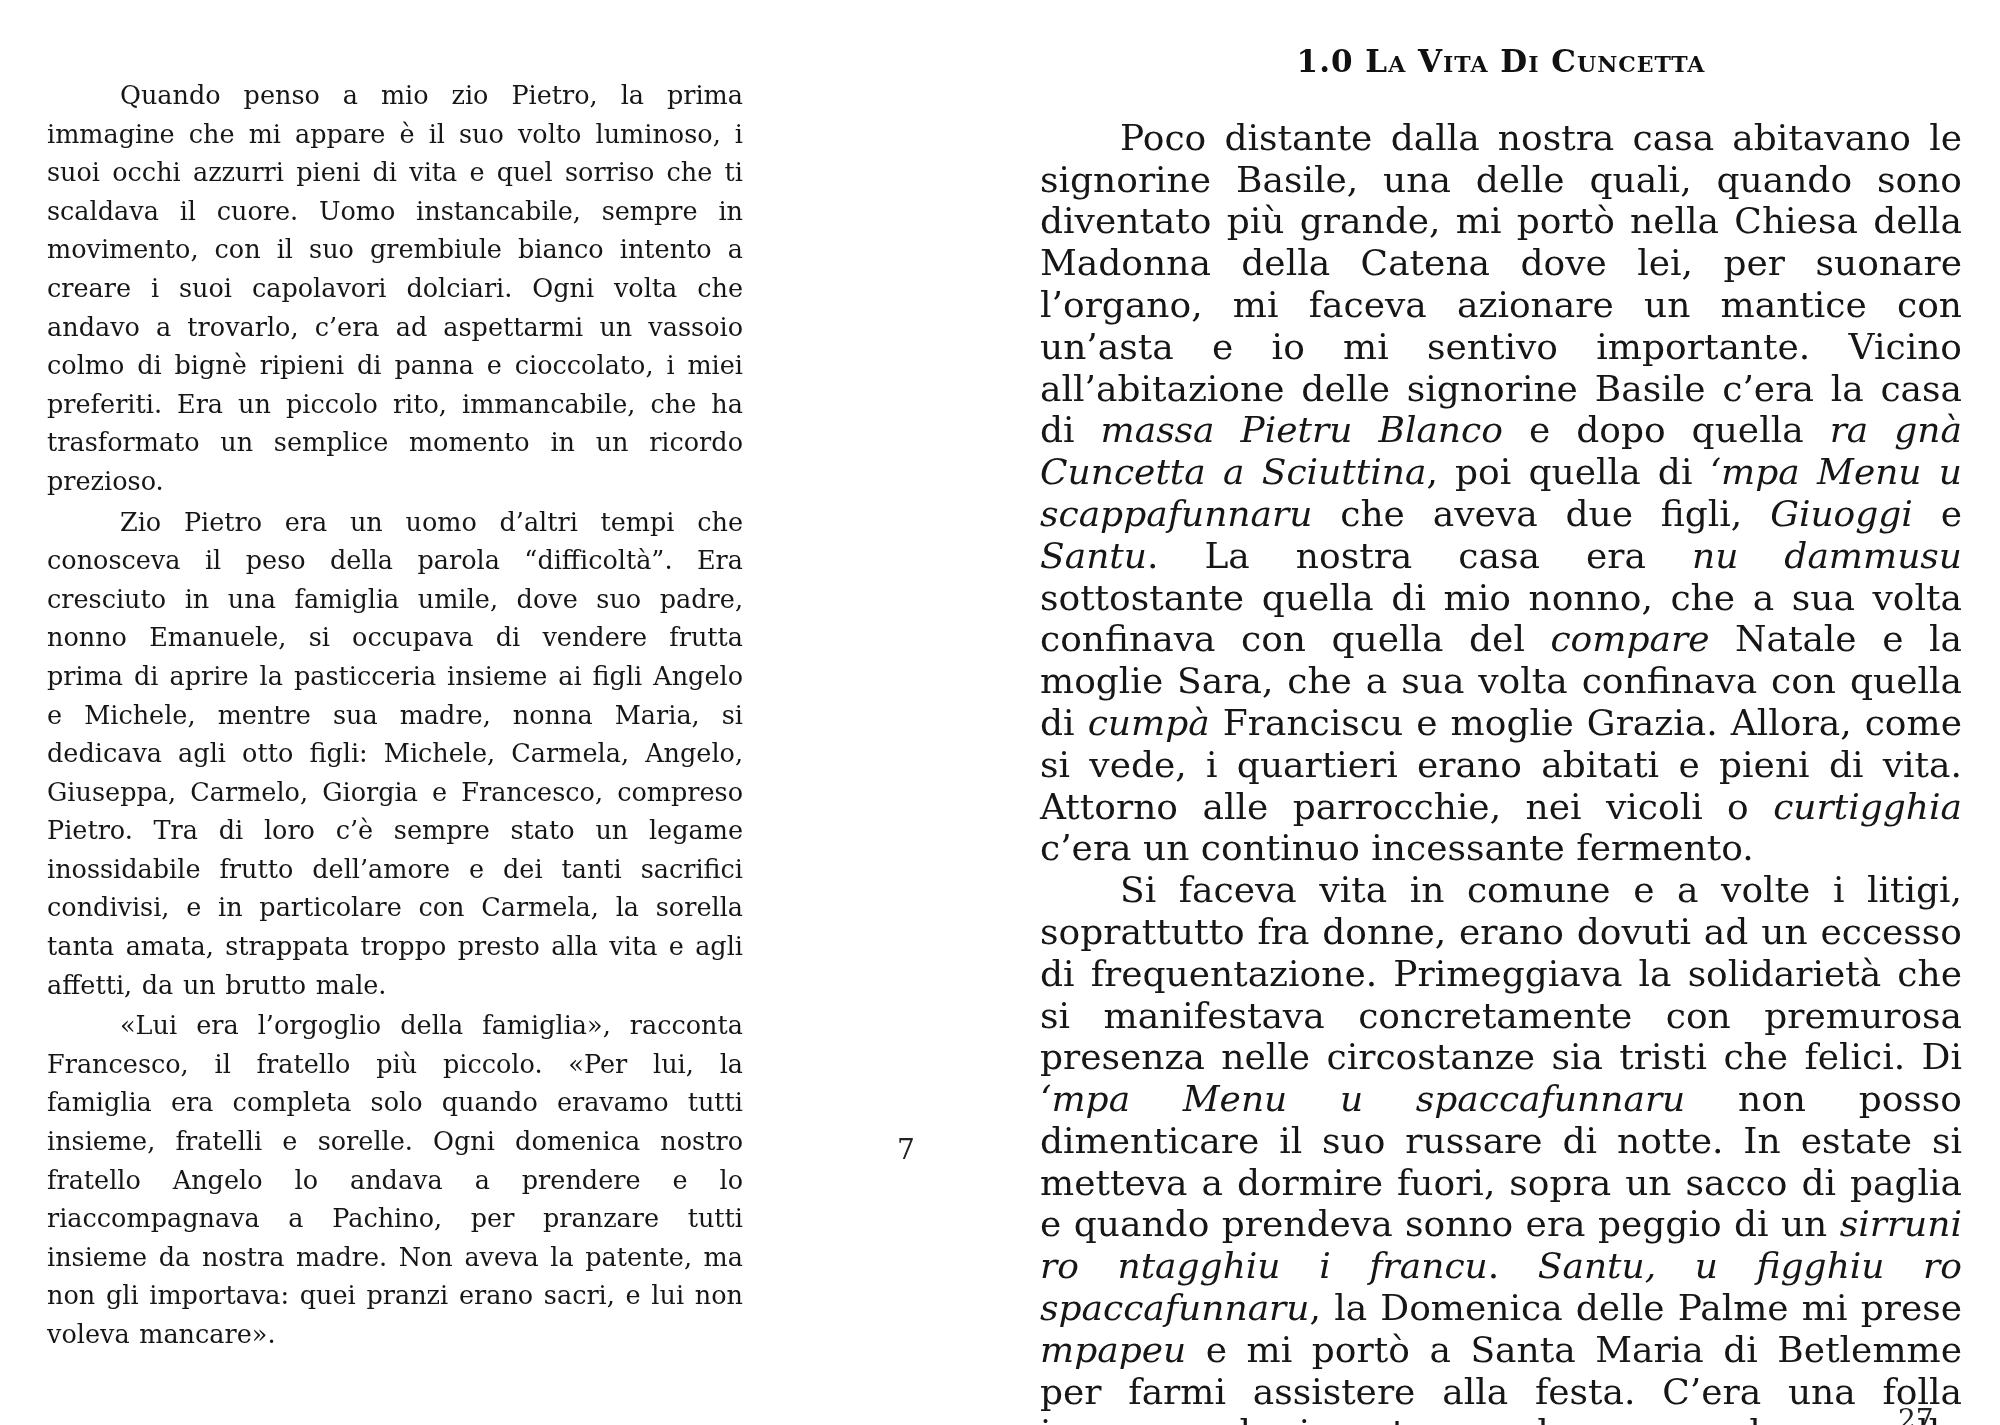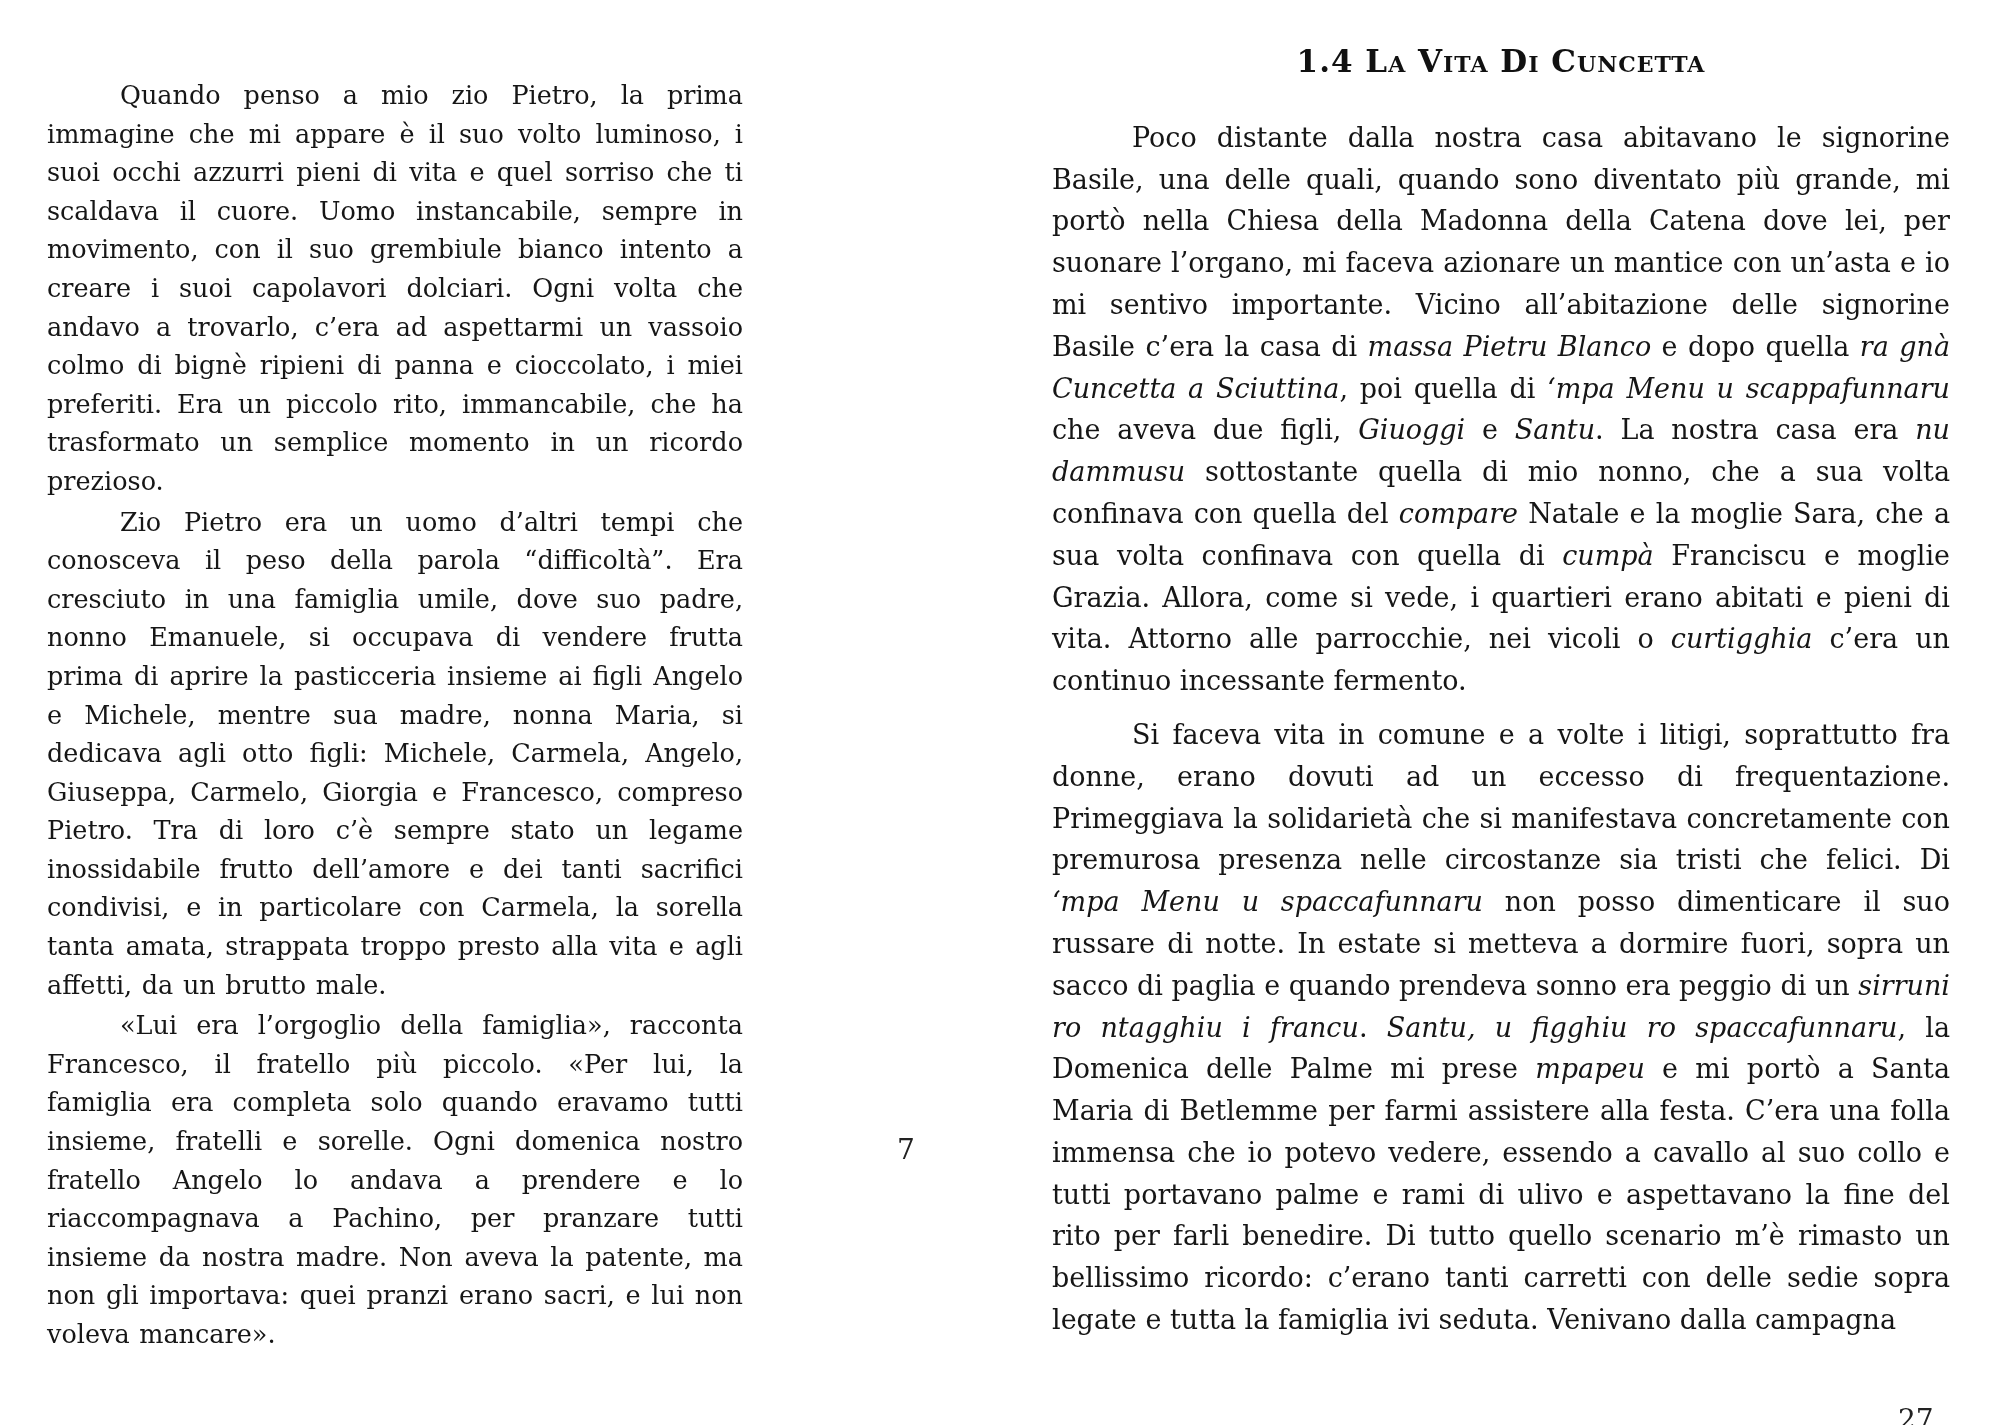--- a/index.html
+++ b/index.html
@@ -52,22 +52,22 @@
     text-align: center;
     font-size: 31px;
     font-variant: small-caps;
     letter-spacing: 1px;
     color: #111;
     white-space: nowrap;
   }
   .right-title .secnum { font-variant: normal; }
   .right-body { margin-top: 38px; }
   .right-body p {
-    margin: 12px;
-    font-size: 27px;
+    margin: 0;
+    font-size: 36px;
     line-height: 41.8px;
     text-align: justify;
     text-indent: 80px;
     hyphens: auto;
   }
   .right-body em { font-style: italic; }
   .right-pagenum {
     position: absolute;
     left: 1898px; top: 1403px;
     font-size: 28px;
@@ -81,21 +81,21 @@
   <div class="left-body">
       <p><span>Quando penso a mio zio Pietro, la prima immagine che mi appare è il suo volto luminoso, i suoi occhi azzurri pieni di vita e quel sorriso che ti scaldava il cuore. Uomo instancabile, sempre in movimento, con il suo grembiule bianco intento a creare i suoi capolavori dolciari. Ogni volta che andavo a trovarlo, c’era ad aspettarmi un vassoio colmo di bignè ripieni di panna e cioccolato, i miei preferiti. Era un piccolo rito, immancabile, che ha trasformato un semplice momento in un ricordo prezioso.</span></p>
       <p><span>Zio Pietro era un uomo d’altri tempi che conosceva il peso della parola “difficoltà”. Era cresciuto in una famiglia umile, dove suo padre, nonno Emanuele, si occupava di vendere frutta prima di aprire la pasticceria insieme ai figli Angelo e Michele, mentre sua madre, nonna Maria, si dedicava agli otto figli: Michele, Carmela, Angelo, Giuseppa, Carmelo, Giorgia e Francesco, compreso Pietro. Tra di loro c’è sempre stato un legame inossidabile frutto dell’amore e dei tanti sacrifici condivisi, e in particolare con Carmela, la sorella tanta amata, strappata troppo presto alla vita e agli affetti, da un brutto male.</span></p>
       <p><span>«Lui era l’orgoglio della famiglia», racconta Francesco, il fratello più piccolo. «Per lui, la famiglia era completa solo quando eravamo tutti insieme, fratelli e sorelle. Ogni domenica nostro fratello Angelo lo andava a prendere e lo riaccompagnava a Pachino, per pranzare tutti insieme da nostra madre. Non aveva la patente, ma non gli importava: quei pranzi erano sacri, e lui non voleva mancare».</span></p>
     </div>
 </section>
 <div class="left-pagenum">7</div>
 
 <section class="right-page">
   <h1 class="right-title">
-    <span class="secnum">1.4</span>
+    <span class="secnum">1.0</span>
     <span>La Vita Di Cuncetta</span>
   </h1>
   <div class="right-body">
       <p><span>Poco distante dalla nostra casa abitavano le signorine Basile, una delle quali, quando sono diventato più grande, mi portò nella Chiesa della Madonna della Catena dove lei, per suonare l’organo, mi faceva azionare un mantice con un’asta e io mi sentivo importante. Vicino all’abitazione delle signorine Basile c’era la casa di </span><em>massa Pietru Blanco</em><span> e dopo quella </span><em>ra gnà Cuncetta a Sciuttina</em><span>, poi quella di </span><em>‘mpa Menu u scappafunnaru</em><span> che aveva due figli, </span><em>Giuoggi</em><span> e </span><em>Santu</em><span>. La nostra casa era </span><em>nu dammusu</em><span> sottostante quella di mio nonno, che a sua volta confinava con quella del </span><em>compare</em><span> Natale e la moglie Sara, che a sua volta confinava con quella di </span><em>cumpà</em><span> Franciscu e moglie Grazia. Allora, come si vede, i quartieri erano abitati e pieni di vita. Attorno alle parrocchie, nei vicoli o </span><em>curtigghia</em><span> c’era un continuo incessante fermento.</span></p>
       <p><span>Si faceva vita in comune e a volte i litigi, soprattutto fra donne, erano dovuti ad un eccesso di frequentazione. Primeggiava la solidarietà che si manifestava concretamente con premurosa presenza nelle circostanze sia tristi che felici. Di </span><em>‘mpa Menu u spaccafunnaru</em><span> non posso dimenticare il suo russare di notte. In estate si metteva a dormire fuori, sopra un sacco di paglia e quando prendeva sonno era peggio di un </span><em>sirruni ro ntagghiu i francu</em><span>. </span><em>Santu, u figghiu ro spaccafunnaru</em><span>, la Domenica delle Palme mi prese </span><em>mpapeu</em><span> e mi portò a Santa Maria di Betlemme per farmi assistere alla festa. C’era una folla immensa che io potevo vedere, essendo a cavallo al suo collo e tutti portavano palme e rami di ulivo e aspettavano la fine del rito per farli benedire. Di tutto quello scenario m’è rimasto un bellissimo ricordo: c’erano tanti carretti con delle sedie sopra legate e tutta la famiglia ivi seduta. Venivano dalla campagna</span></p>
     </div>
 </section>
 <div class="right-pagenum">27</div>
 
 </body></html>

